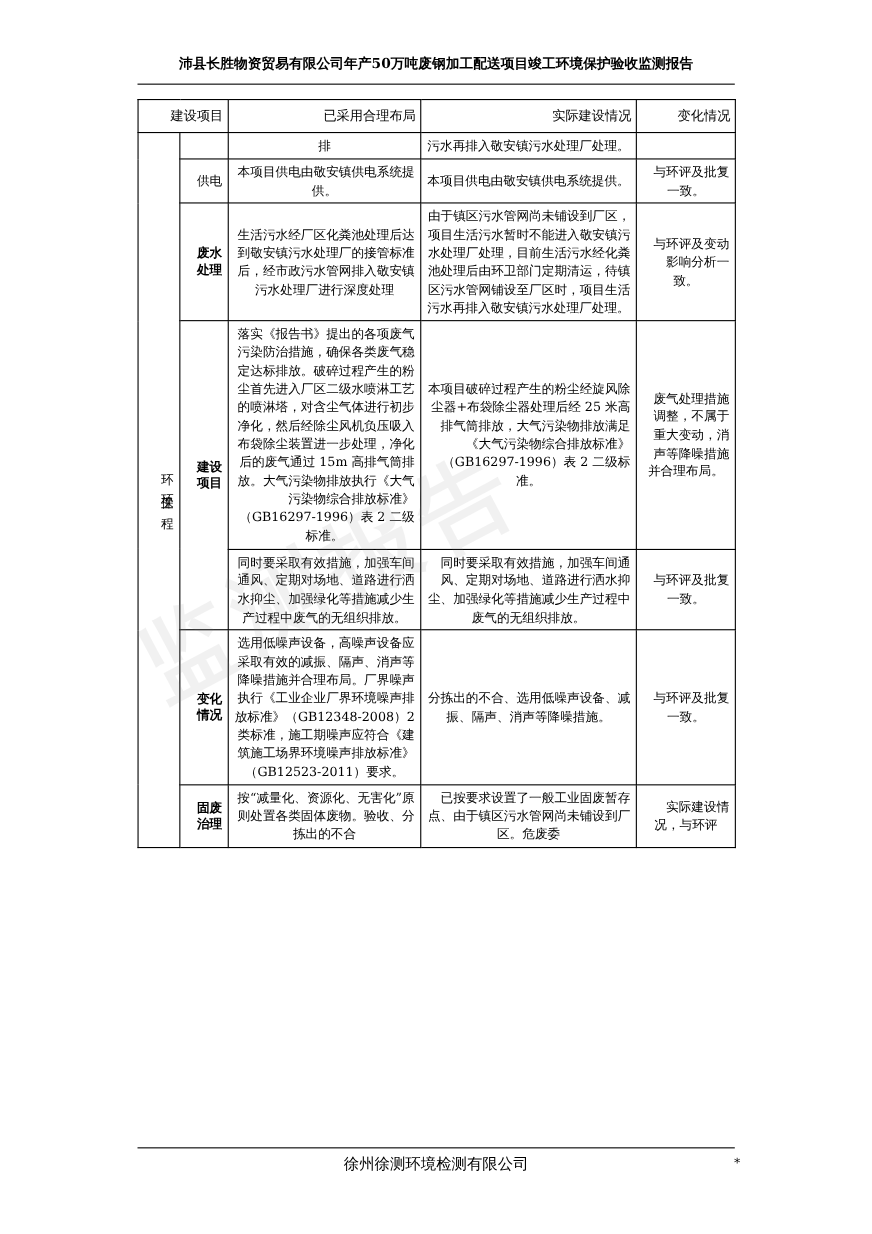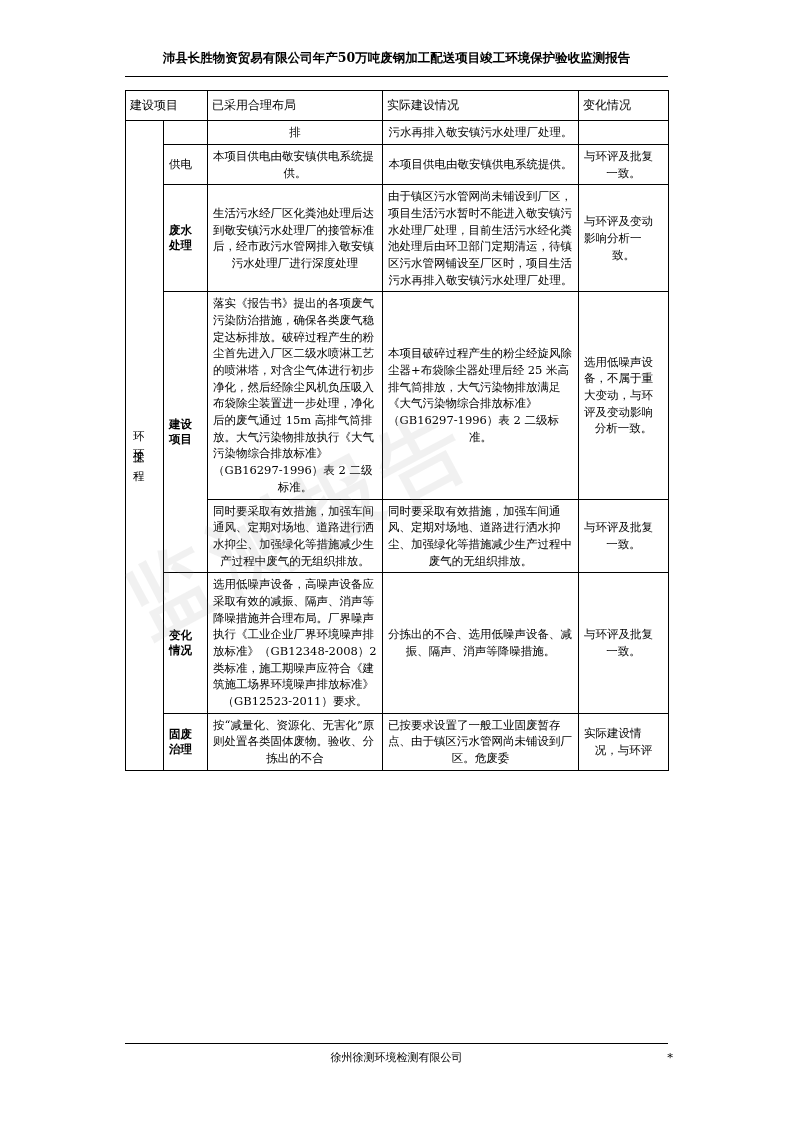--- a/index.html
+++ b/index.html
@@ -51,21 +51,21 @@
     border-collapse: collapse;
     width: 543px;
     table-layout: fixed;
   }
   table.main td, table.main th {
     border: 1px solid #000000;
     vertical-align: middle;
     padding: 3px 5px;
     font-size: 11.5px;
     line-height: 1.45;
-    text-align: left;
+    text-align: right;
     font-weight: normal;
     font-family: "DejaVu Serif", "Liberation Serif", serif;
   }
   table.main thead td {
     font-size: 12px;
     padding: 6px 4px;
   }
   td.justify {
     text-align: justify;
     text-align-last: center;
@@ -112,21 +112,21 @@
     width: 543px;
     height: 0;
     border-top: 1px solid #000;
   }
   .footer {
     position: absolute;
     top: 1050px;
     left: 125px;
     width: 543px;
     text-align: center;
-    font-size: 11px;
+    font-size: 14px;
     font-family: "DejaVu Serif", "Liberation Serif", serif;
   }
   .footer-page {
     position: absolute;
     top: 1050px;
     left: 0;
     width: 793px;
     text-align: right;
     padding-right: 120px;
     box-sizing: border-box;
@@ -190,21 +190,21 @@
           <td class="justify">由于镇区污水管网尚未铺设到厂区，项目生活污水暂时不能进入敬安镇污水处理厂处理，目前生活污水经化粪池处理后由环卫部门定期清运，待镇区污水管网铺设至厂区时，项目生活污水再排入敬安镇污水处理厂处理。</td>
           <td class="justify">与环评及变动影响分析一致。</td>
         </tr>
 
         <tr>
           <td rowspan="2">
               <span class="stack2">建设项目</span>
             </td>
           <td class="justify">落实《报告书》提出的各项废气污染防治措施，确保各类废气稳定达标排放。破碎过程产生的粉尘首先进入厂区二级水喷淋工艺的喷淋塔，对含尘气体进行初步净化，然后经除尘风机负压吸入布袋除尘装置进一步处理，净化后的废气通过 15m 高排气筒排放。大气污染物排放执行《大气污染物综合排放标准》（GB16297-1996）表 2 二级标准。</td>
           <td class="justify">本项目破碎过程产生的粉尘经旋风除尘器+布袋除尘器处理后经 25 米高排气筒排放，大气污染物排放满足《大气污染物综合排放标准》（GB16297-1996）表 2 二级标准。</td>
-          <td class="justify">选用低噪声设备，不属于重大变动，与环评及变动影响分析一致。</td>
+          <td class="justify">废气处理措施调整，不属于重大变动，消声等降噪措施并合理布局。</td>
         </tr>
 
         <tr>
           <td class="justify">同时要采取有效措施，加强车间通风、定期对场地、道路进行洒水抑尘、加强绿化等措施减少生产过程中废气的无组织排放。</td>
           <td class="justify">同时要采取有效措施，加强车间通风、定期对场地、道路进行洒水抑尘、加强绿化等措施减少生产过程中废气的无组织排放。</td>
           <td class="justify">与环评及批复一致。</td>
         </tr>
 
         <tr>
           <td>

